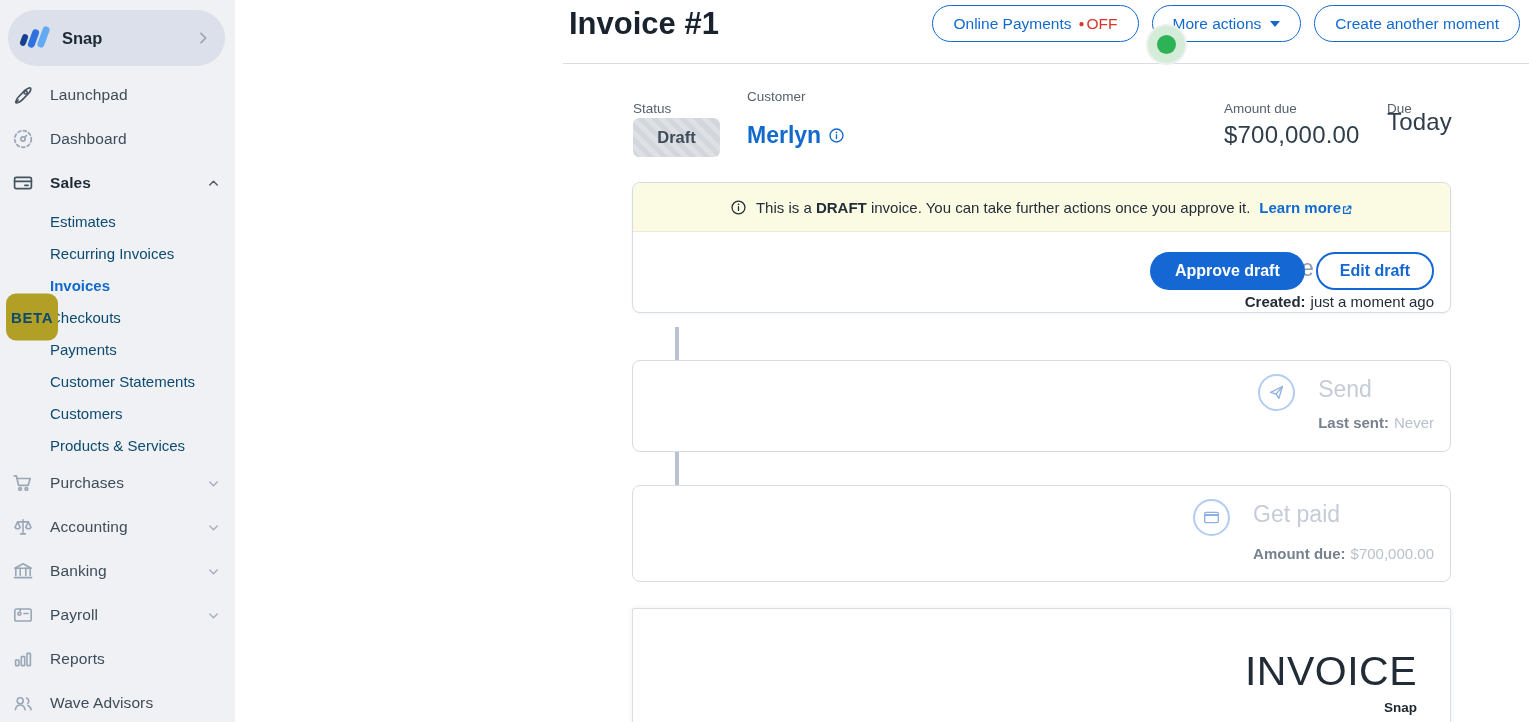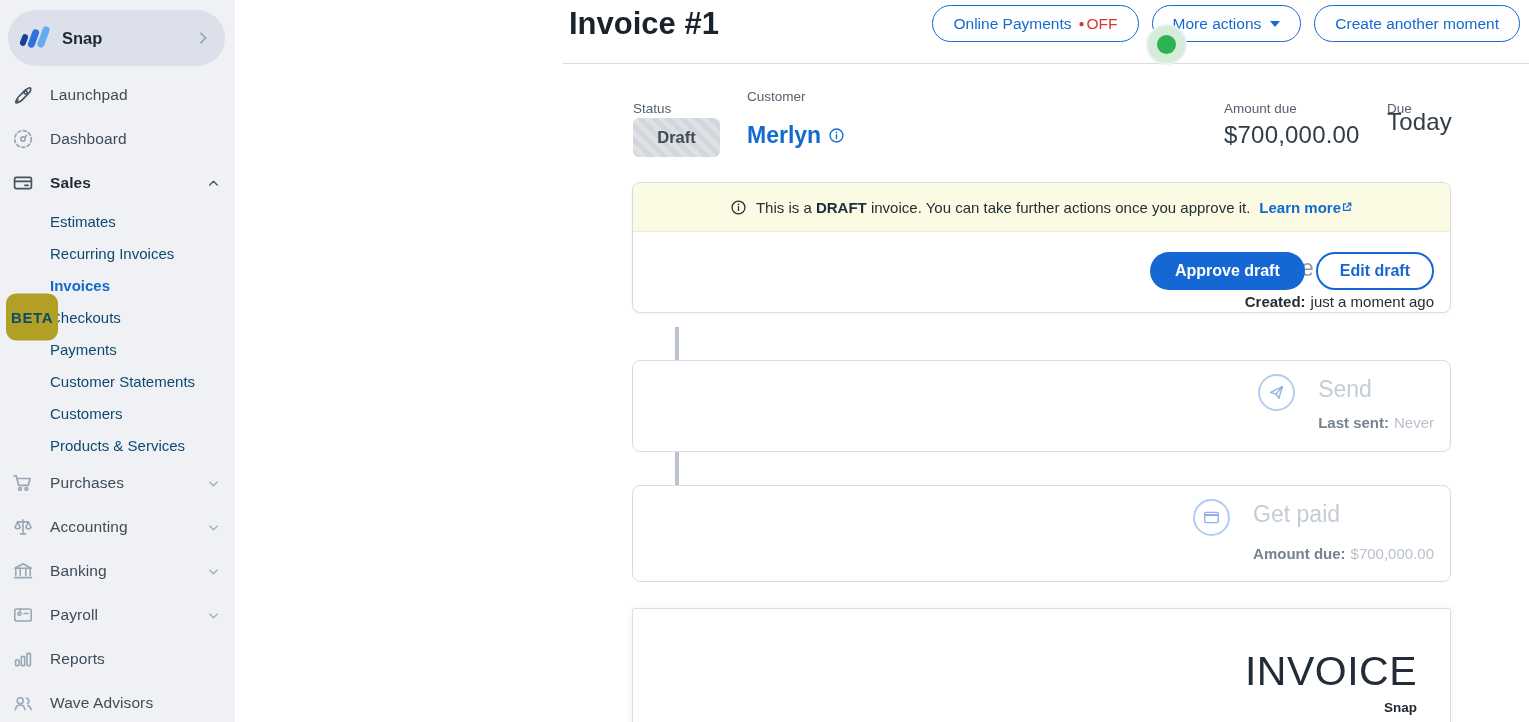--- a/index.html
+++ b/index.html
@@ -63,21 +63,21 @@
     color:#136acd; font-size:23px; font-weight:700; cursor:pointer; }
   .big-val { position:absolute; font-size:24px; color:#2f3e4a; letter-spacing:.2px; }
 
   
   .wf-card { position:absolute; left:397px; width:819px; background:#fff;
     border:1px solid #d7dce2; border-radius:8px; }
   .card-create { top:182px; height:131px; box-shadow:0 1px 3px rgba(25,35,45,.05); }
   .banner { height:49px; background:#fbfae3; border-bottom:1px solid #eeebd2; border-radius:8px 8px 0 0;
     display:flex; align-items:center; justify-content:center; gap:9px; font-size:15px; color:#242e38; }
   .banner b { font-weight:700; }
-  .banner .lnk { color:#136acd; font-weight:700; display:inline-flex; align-items:center; cursor:pointer; }
+  .banner .lnk { color:#136acd; font-weight:700; display:inline-flex; align-items:flex-end; cursor:pointer; }
   .step-row { position:relative; padding:21px 16px 0 24px; display:flex;justify-content:flex-end; }
   .step-circle { width:37px; height:37px; border-radius:50%; border:2.5px solid #1569d2;
     display:flex; align-items:center; justify-content:center; flex:none; }
   .step-circle.muted { border-color:#b3cdf2; color:#8fb0e4; }
   .step-body { margin-left:23px; padding-top:2px; }
   .step-title { font-size:23px; color:#8d99a8; font-weight:400; }
   .step-title.muted { color:#c4ccd7; }
   .step-meta { margin-top:11px; font-size:15px; color:#232d37; }
   .step-meta b { font-weight:700; }
   .step-meta .v { margin-left:5px; }

